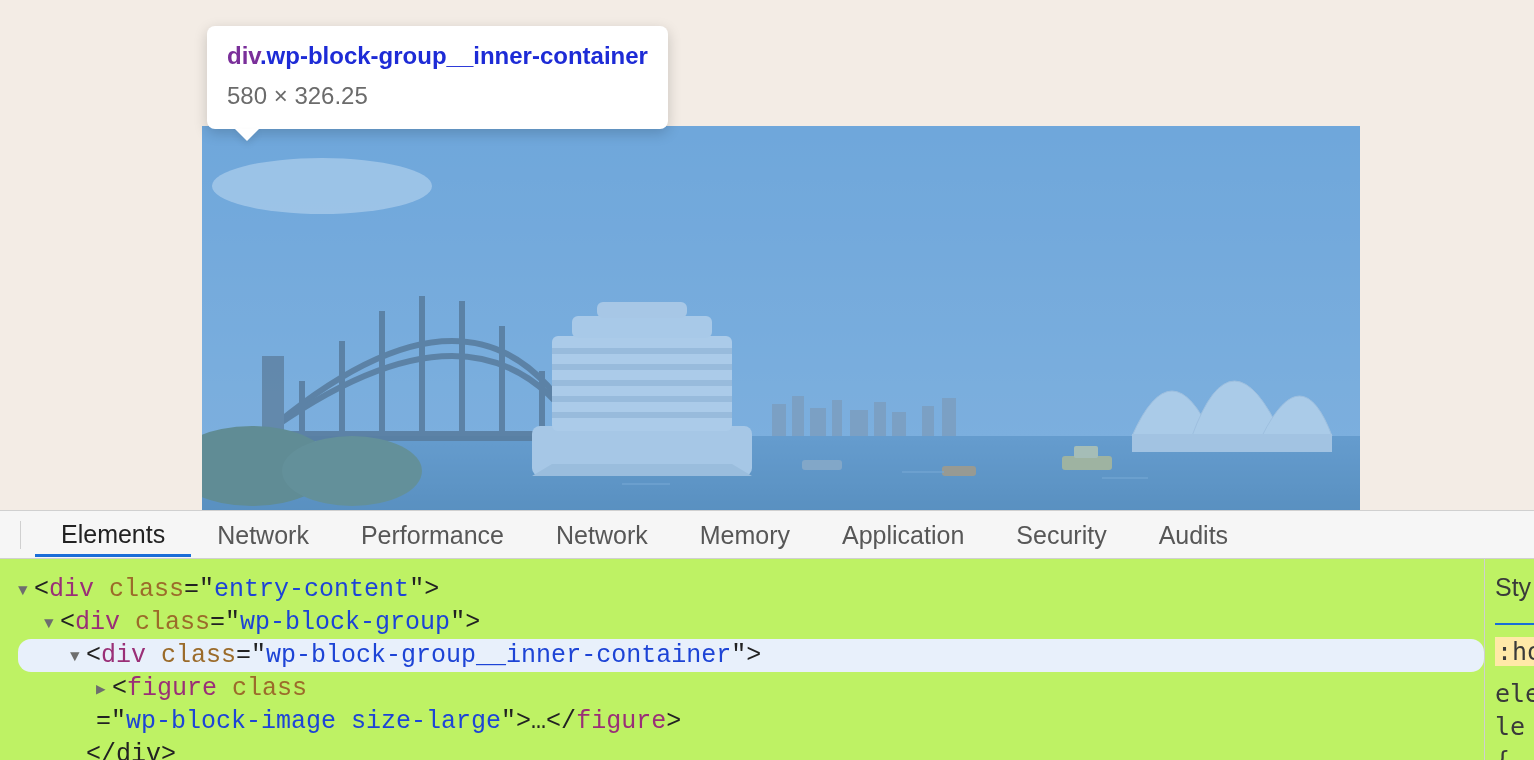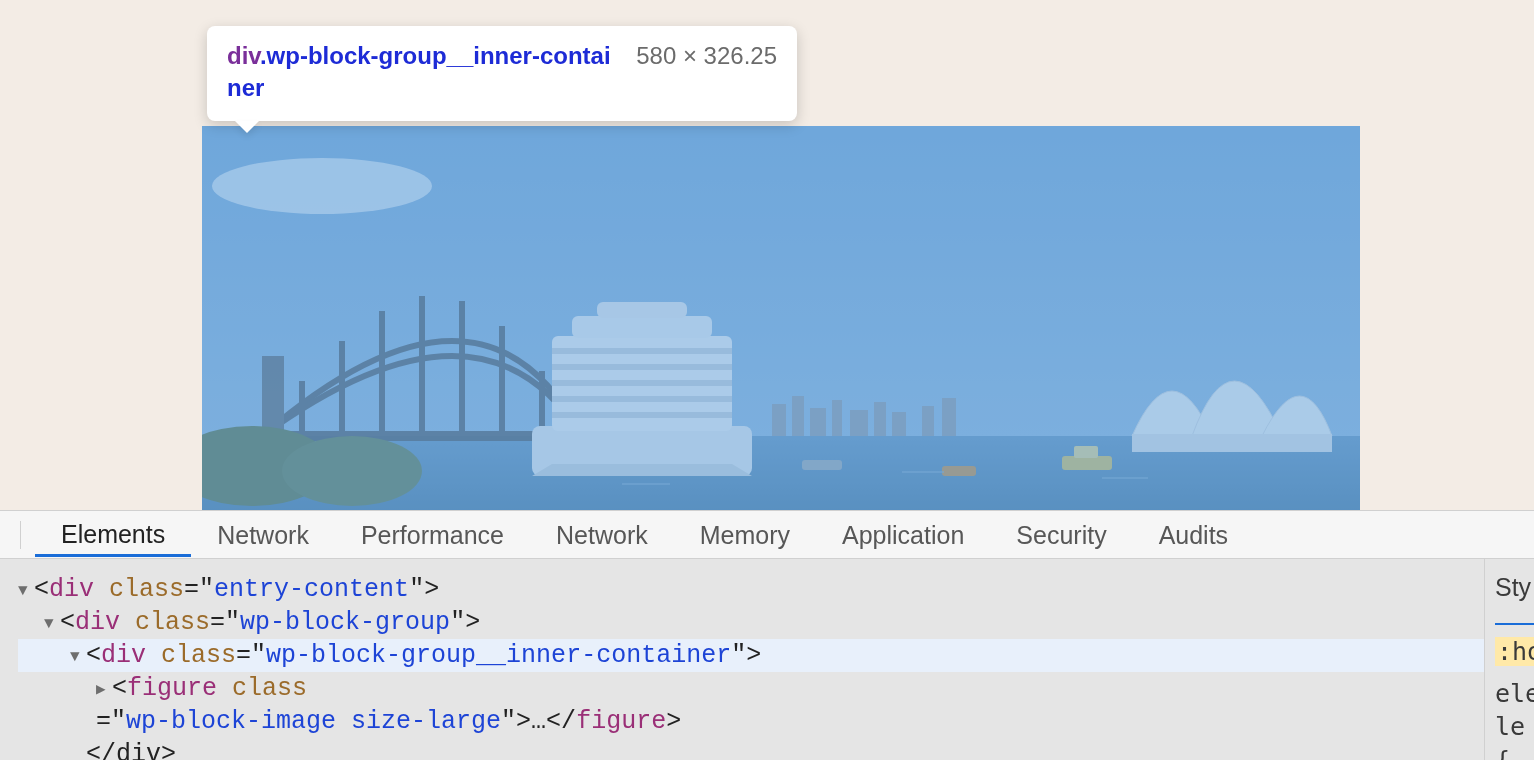--- a/index.html
+++ b/index.html
@@ -60,32 +60,32 @@
     content: "";
     position: absolute;
     left: 28px;
     bottom: -12px;
     width: 0; height: 0;
     border-left: 12px solid transparent;
     border-right: 12px solid transparent;
     border-top: 12px solid #fff;
     filter: drop-shadow(0 4px 3px rgba(0,0,0,0.08));
   }
-  .tip-row1 { display: flex; align-items: baseline; gap: 16px; }
+  .tip-row1 { display: flex; align-items: baseline; gap: 8px; flex-direction: column; }
   .tip-selector { font-weight: 700; color: #1d2bd6; word-break: break-all; }
   .tip-selector .tag { color: #7a2f9a; }
   .tip-size { color: #6b6b6b; font-weight: 500; white-space: nowrap; text-align: center; }
 
   
   .devtools {
     position: absolute;
     left: 0; right: 0;
     top: 510px;
     bottom: 0;
-    background: #e5e5e5;
+    background: #bef264;
     border-top: 1px solid #d0d0d0;
     display: flex;
     flex-direction: column;
   }
 
   .tabbar {
     display: flex;
     align-items: center;
     height: 48px;
     border-bottom: 1px solid #d0d0d0;
@@ -142,21 +142,21 @@
   .node .attrname { color: #9b6b2a; }
   .node .attrval  { color: #1d44d6; }
   .node .ellipsis { color: #222; }
 
   .node.selected {
     background: #e8f0fb;
   }
 
   .i1 { padding-left: 0px; }
   .i2 { padding-left: 26px; }
-  .i3 { padding-left: 52px; }
+  .i3 { padding-left: 52px; border-radius: 13px; }
   .i4 { padding-left: 78px; }
 
   
   .styles-pane {
     width: 50px;
     border-left: 1px solid #d0d0d0;
     font-family: Menlo, Consolas, monospace;
     font-size: 25px;
     color: #3a3a3a;
     overflow: hidden;

